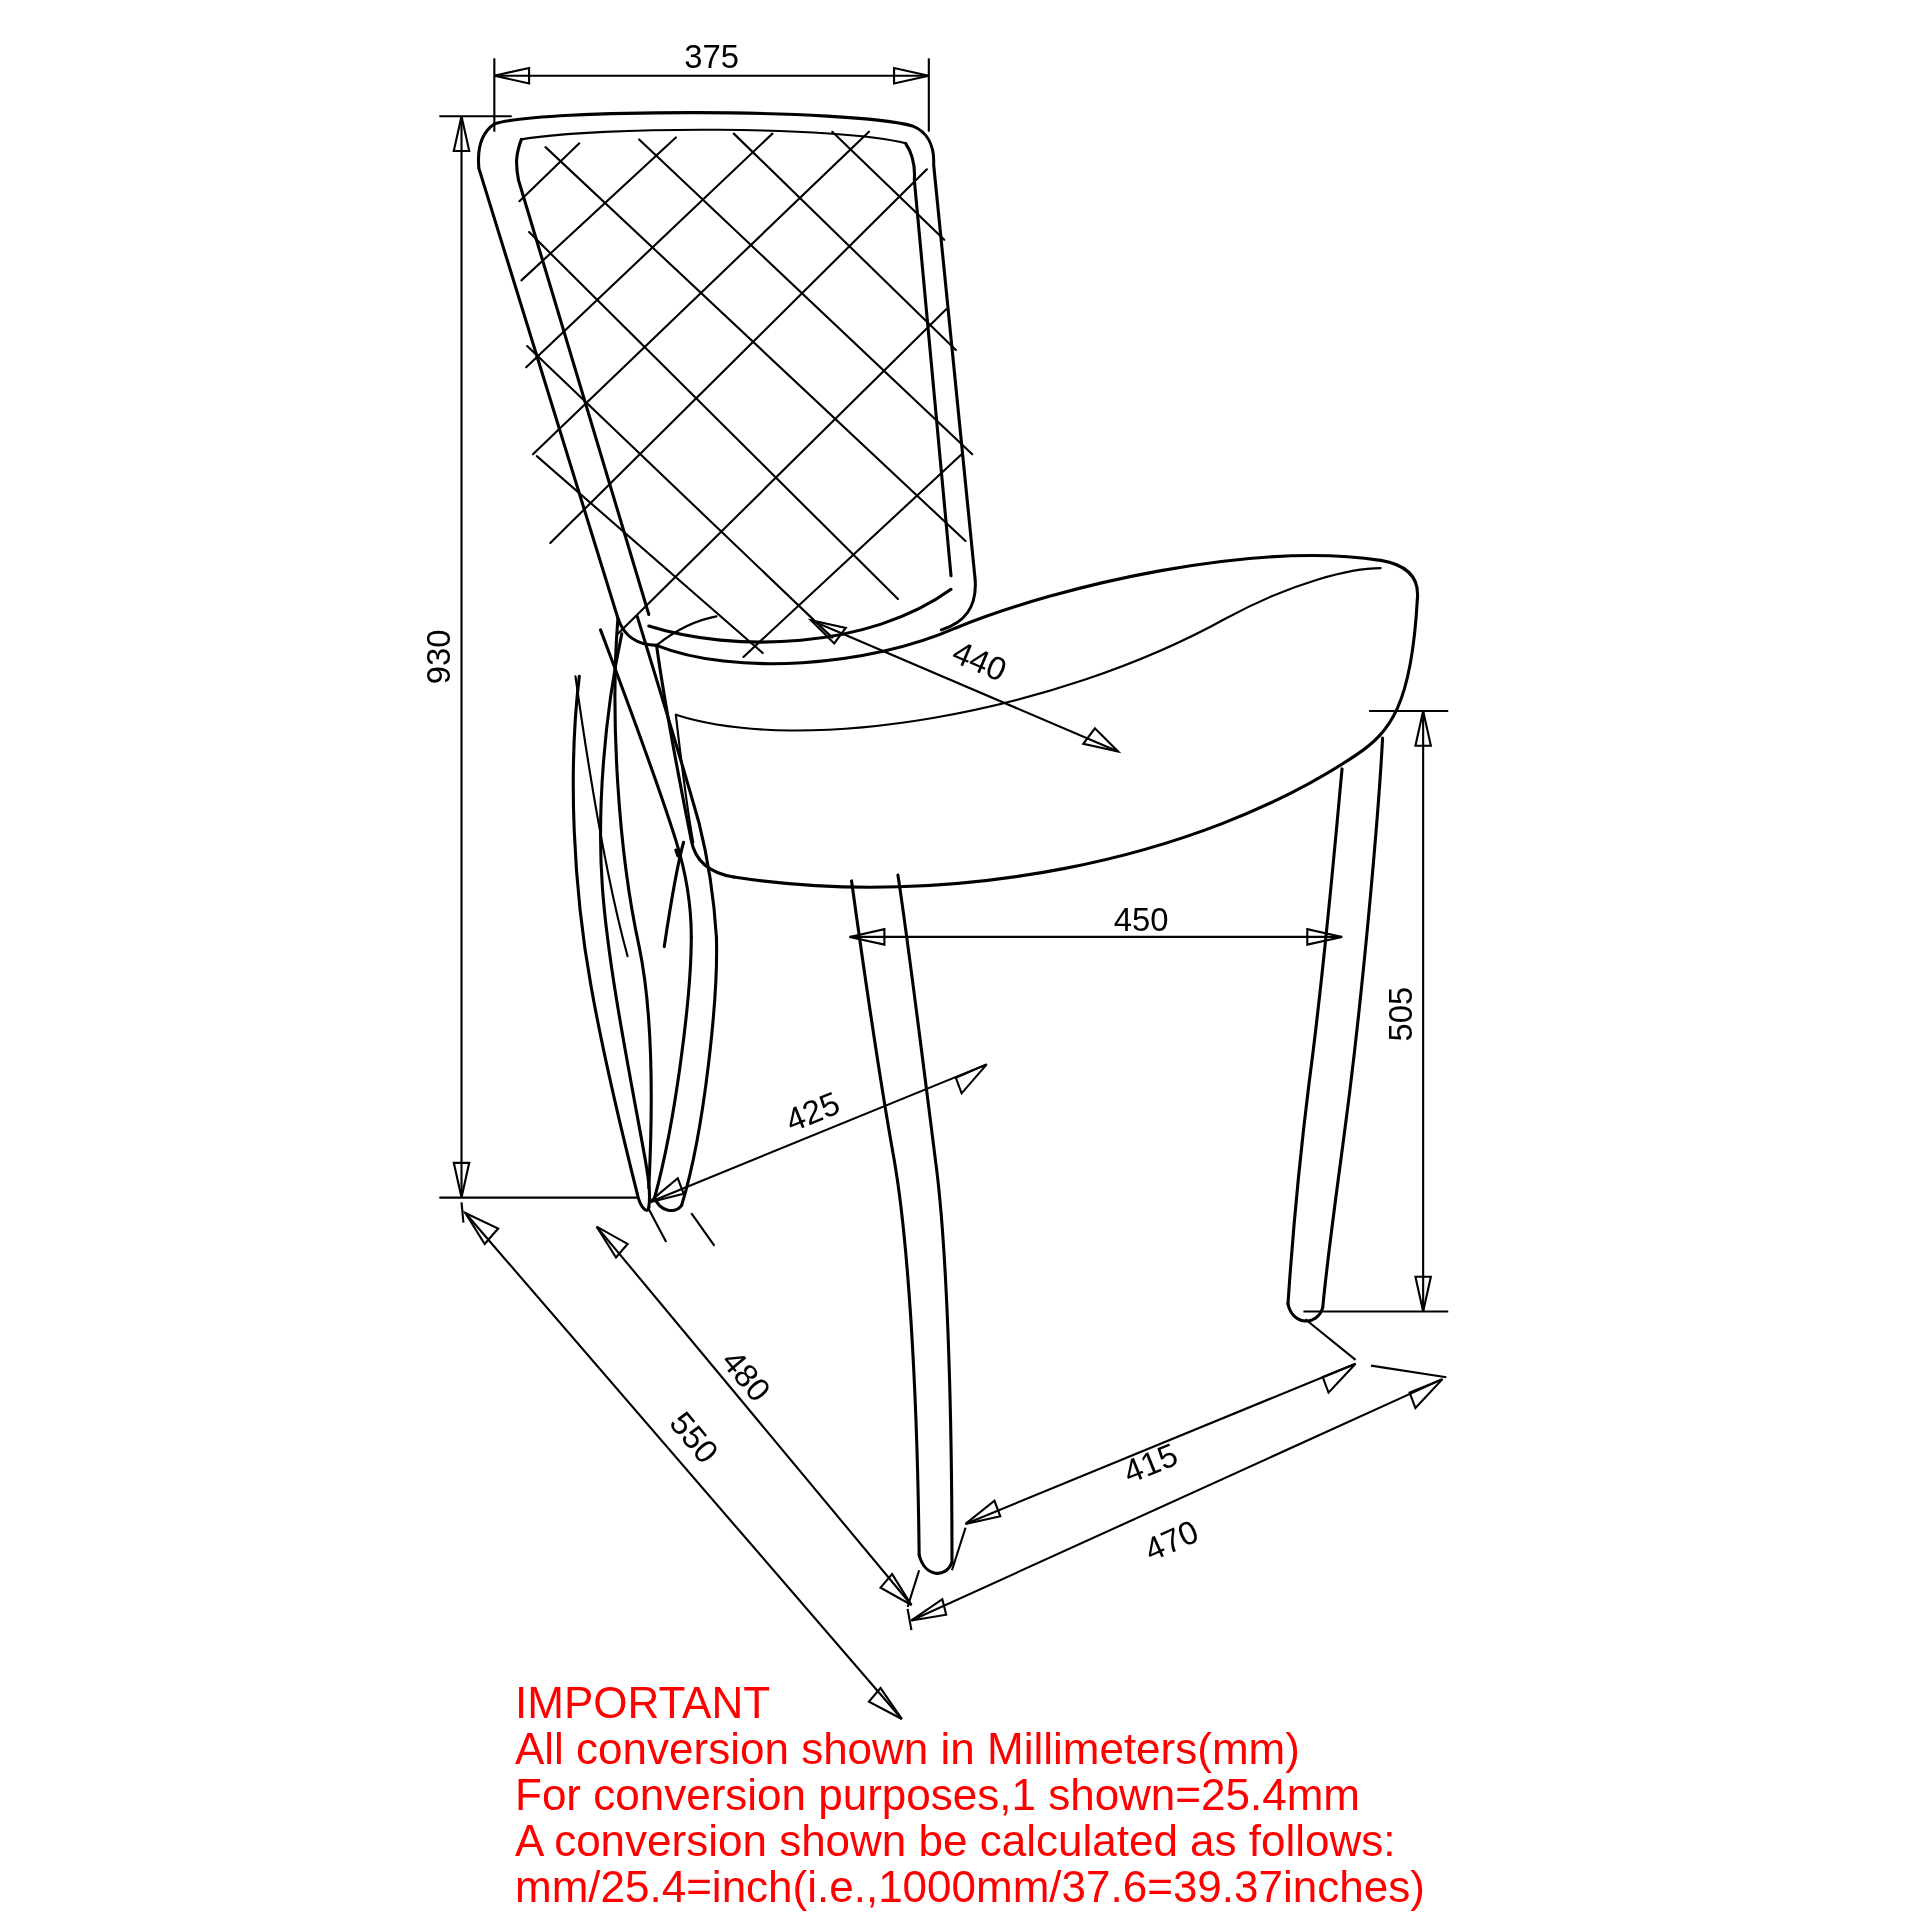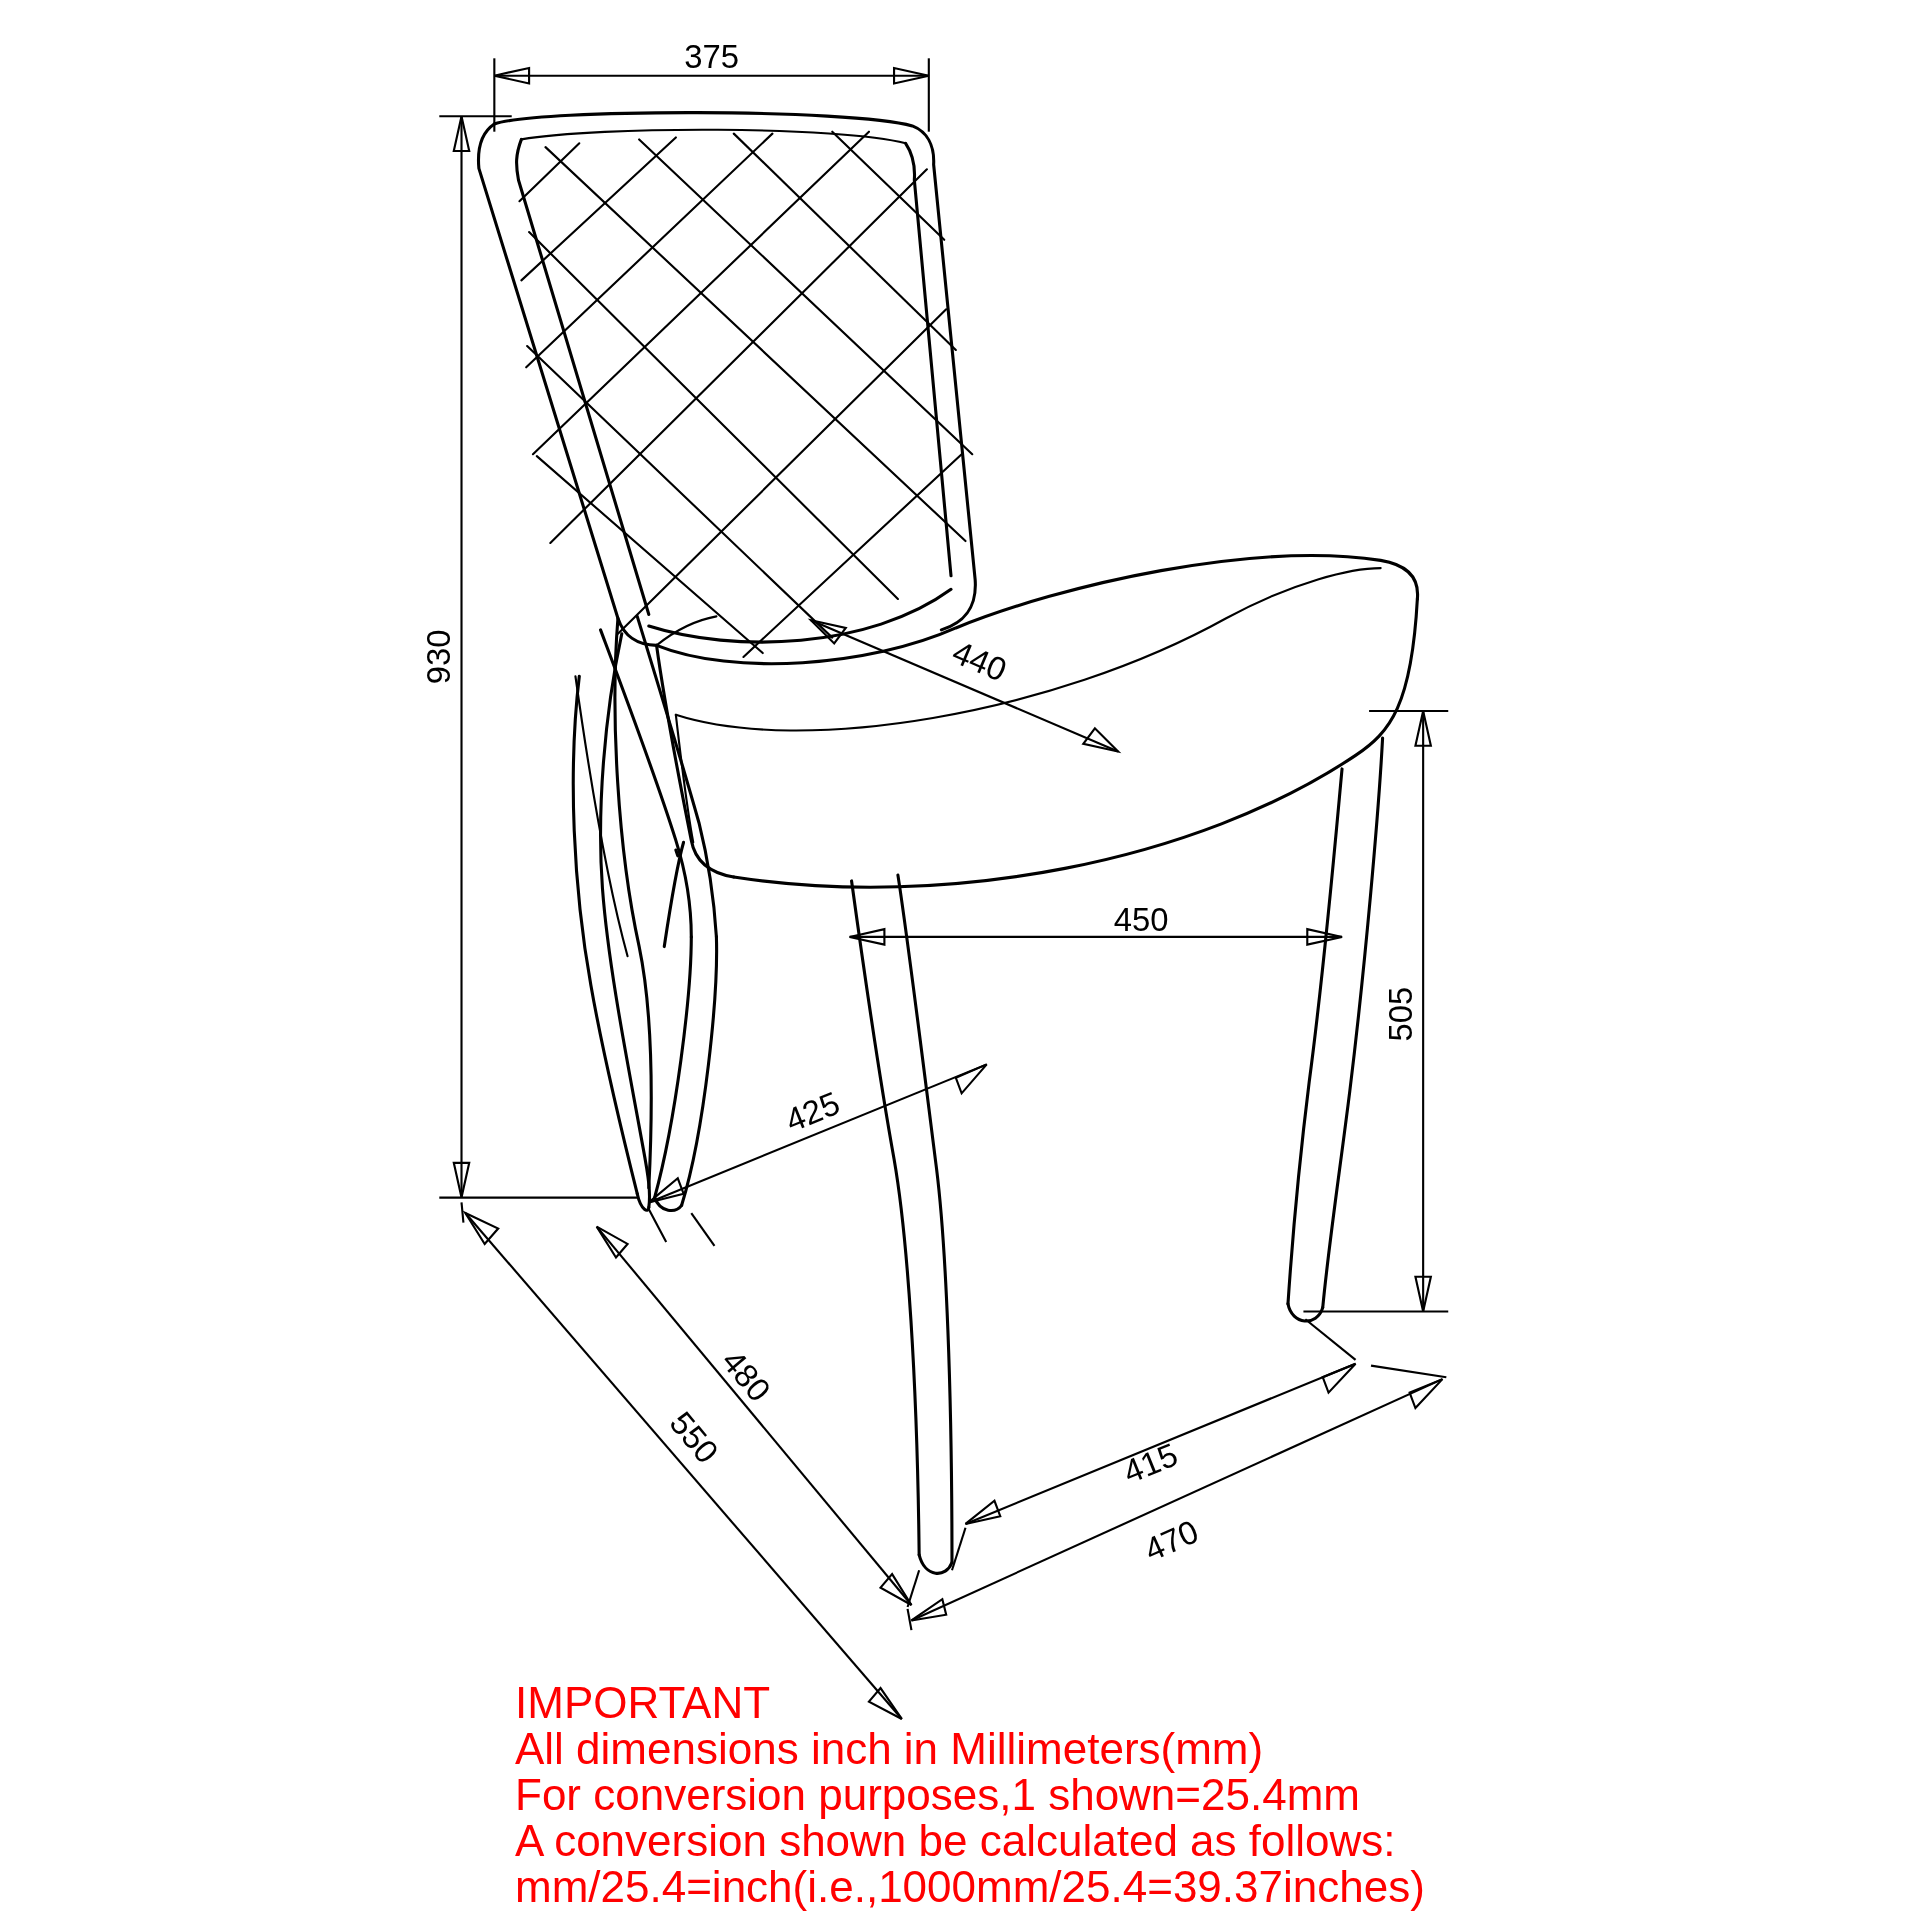--- a/index.html
+++ b/index.html
@@ -243,20 +243,20 @@
       <path class="dim-line" d="M716 1216 L 740 1250"></path>
       <path class="dim-line" d="M952 1586 L 940 1624"></path>
       <path class="dim-line" d="M986 1586 L 1000 1542"></path>
       <path class="dim-line" d="M1352 1326 L 1404 1368"></path>
     </g>
 
   </svg>
 
   <div class="note-block">
     <span class="note-line">IMPORTANT</span>
-    <span class="note-line">All dimensions inch in Millimeters(mm)</span>
+    <span class="note-line">All conversion shown in Millimeters(mm)</span>
     <span class="note-line">For conversion purposes,1 shown=25.4mm</span>
     <span class="note-line">A conversion shown be calculated as follows:</span>
-    <span class="note-line">mm/25.4=inch(i.e.,1000mm/25.4=39.37inches)</span>
+    <span class="note-line">mm/25.4=inch(i.e.,1000mm/37.6=39.37inches)</span>
   </div>
 
 </div>
 
 
 </body></html>

